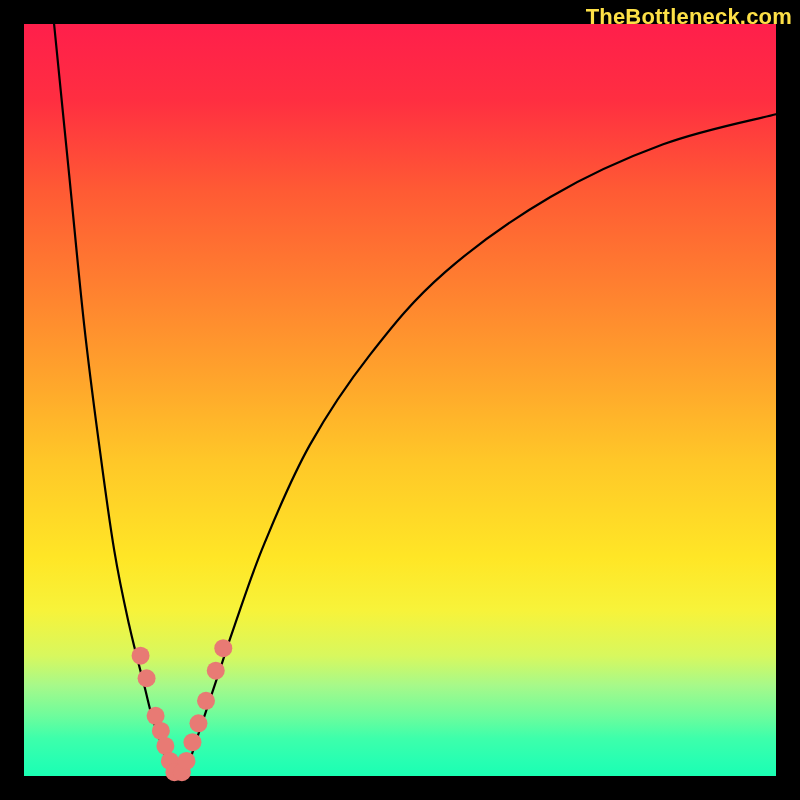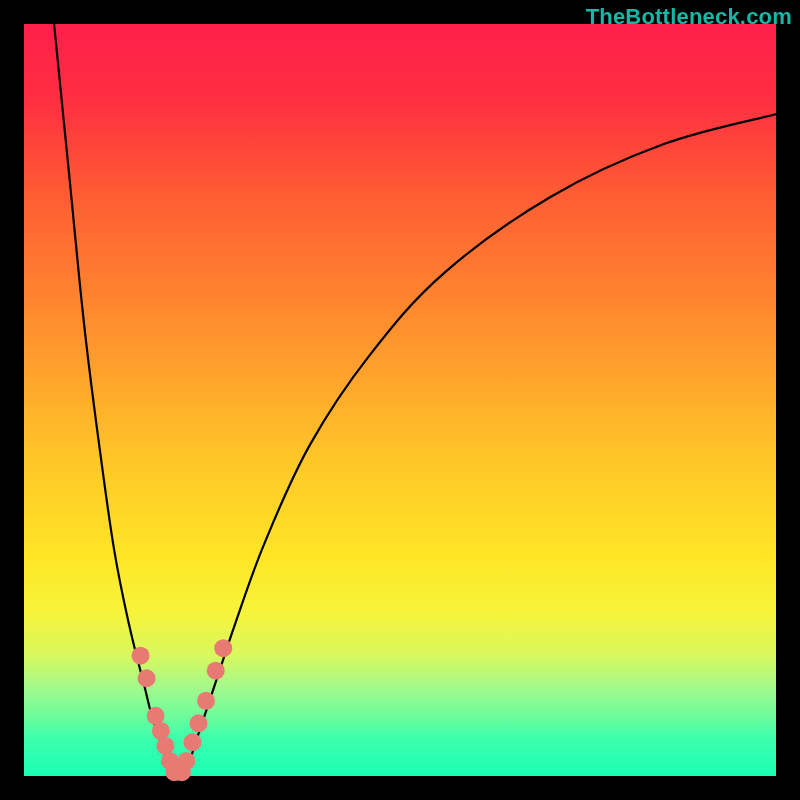--- a/index.html
+++ b/index.html
@@ -31,21 +31,21 @@
       #6efc9c 92%,
       #3dffab 95%,
       #27ffb2 98%,
       #1affb3 100%
     );
   }
   .watermark {
     position: absolute;
     top: 4px;
     right: 8px;
-    color: #14b8a6;
+    color: #fde047;
     font-size: 22px;
     font-weight: 600;
     letter-spacing: 0.2px;
     user-select: none;
   }
   svg.curve {
     position: absolute;
     left: 0;
     top: 0;
     width: 752px;

